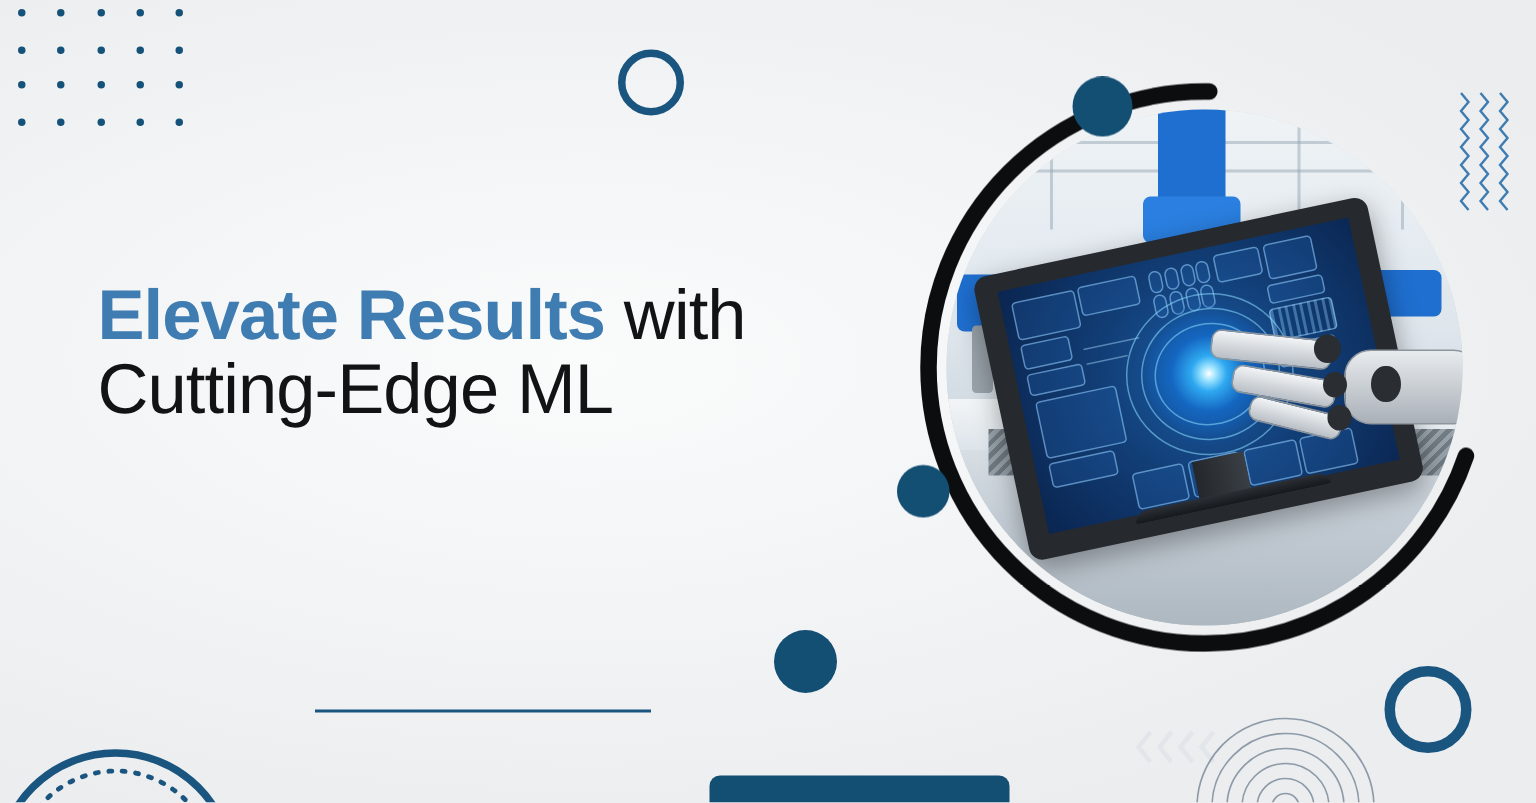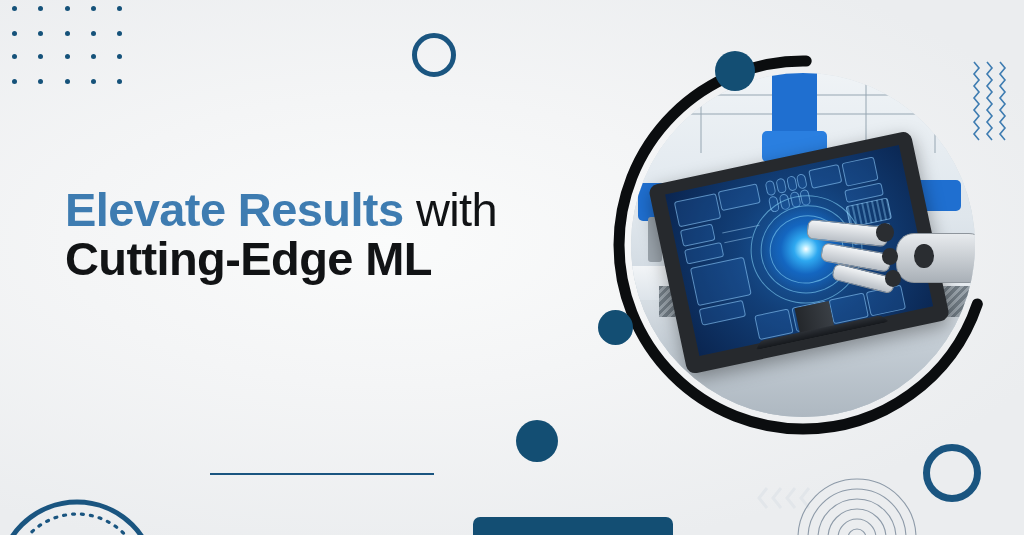--- a/index.html
+++ b/index.html
@@ -53,21 +53,21 @@
   #fingerprint{position:absolute;left:795px;top:478px;width:125px;height:60px;}
   #chevrons{position:absolute;left:755px;top:484px;width:66px;height:28px;}
 
   
   #headline{
     position:absolute;left:65px;top:186px;width:520px;
     font-size:47px;line-height:1.04;font-weight:bold;
     color:#111315;letter-spacing:-.6px;
   }
   #headline .accent{color:#3e7cb1;}
-  #headline .line2{font-weight:bold;}
+  #headline .line2{font-weight:normal;}
   #headline .reg{font-weight:normal;}
 
   
   #hero{position:absolute;left:613px;top:55px;width:380px;height:380px;}
   #hero-photo{
     position:absolute;left:18px;top:18px;width:344px;height:344px;
     border-radius:50%;overflow:hidden;
     background:#c9d2d8;
   }
   #hero-arc{position:absolute;left:0;top:0;width:380px;height:380px;}

